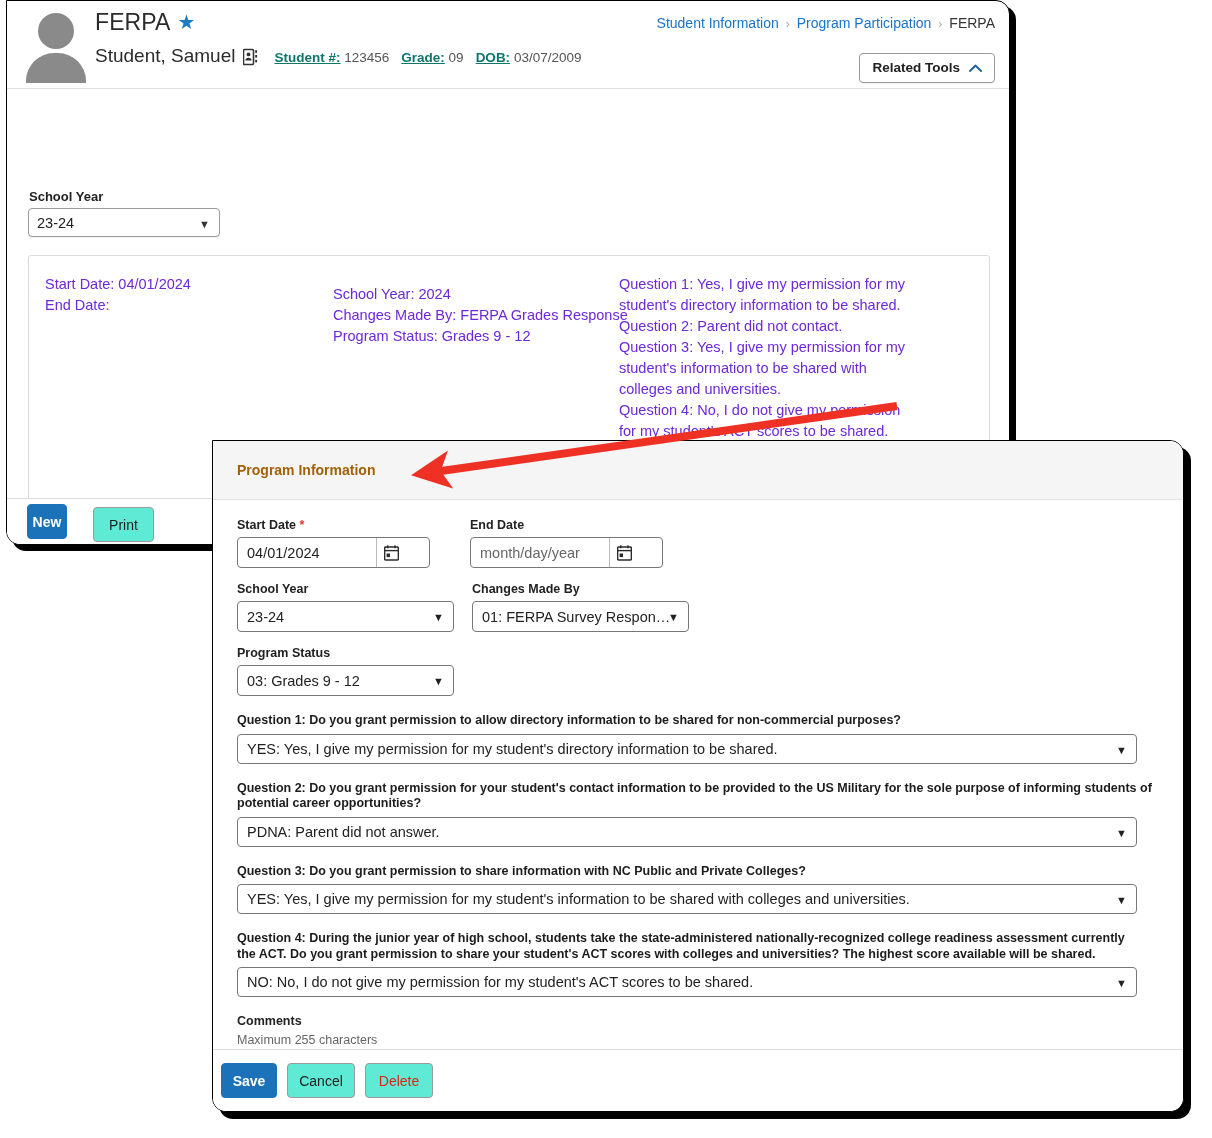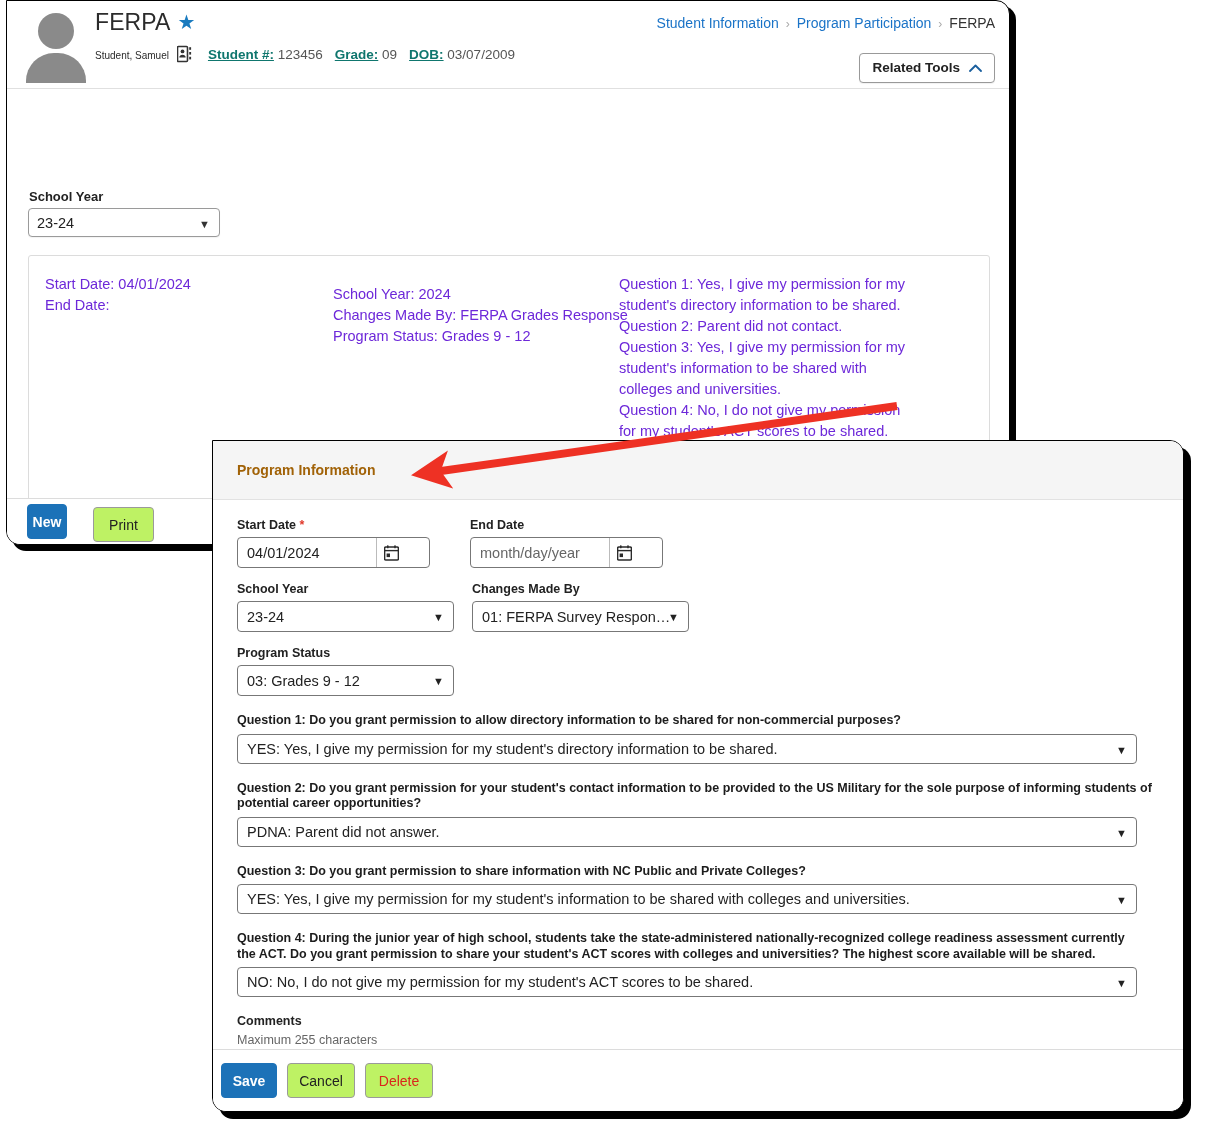--- a/index.html
+++ b/index.html
@@ -43,21 +43,21 @@
     position:absolute;left:88px;top:8px;font-size:23px;color:#2b2b2b;font-weight:400;
     letter-spacing:.1px;
   }
   .star{
     display:inline-block;color:#1a7bbf;font-size:20px;margin-left:7px;vertical-align:1px;
   }
   .student-line{
     position:absolute;left:88px;top:44px;font-size:15.5px;color:#2b2b2b;
     white-space:nowrap;
   }
-  .student-name{font-size:10px;color:#2b2b2b;}
+  .student-name{font-size:19px;color:#2b2b2b;}
   .idcard-icon{
     display:inline-block;width:15px;height:18px;vertical-align:-4px;margin-left:8px;margin-right:4px;
   }
   .meta{margin-left:12px;font-size:13.5px;color:#4a4a4a;}
   .meta b{color:#0f766e;font-weight:bold;text-decoration:underline;}
   .meta .v{color:#555;}
 
   .breadcrumb{
     position:absolute;right:14px;top:14px;font-size:14px;color:#3a3a3a;white-space:nowrap;
   }
@@ -115,21 +115,21 @@
   }
   .bw-footer{
     position:absolute;left:0;top:497px;width:1002px;height:47px;
     border-top:1px solid #dcdcdc;background:#fff;
   }
   .btn{
     border-radius:4px;font-size:14px;cursor:pointer;display:flex;align-items:center;justify-content:center;
     box-sizing:border-box;
   }
   .btn-primary{background:#1c72b8;border:1px solid #1c72b8;color:#fff;font-weight:bold;}
-  .btn-default{background:#bef264;border:1px solid #9a9a9a;color:#222;}
+  .btn-default{background:#5eead4;border:1px solid #9a9a9a;color:#222;}
   .btn-new{position:absolute;left:20px;top:5px;width:40px;height:35px;}
   .btn-print{position:absolute;left:86px;top:8px;width:61px;height:35px;}
 
   
   .modal{
     position:absolute;left:212px;top:440px;width:972px;height:672px;
     background:#fff;border:1px solid #000;border-radius:0 14px 14px 14px;
     box-shadow:7px 7px 0 0 #000;
     overflow:hidden;box-sizing:border-box;
   }

